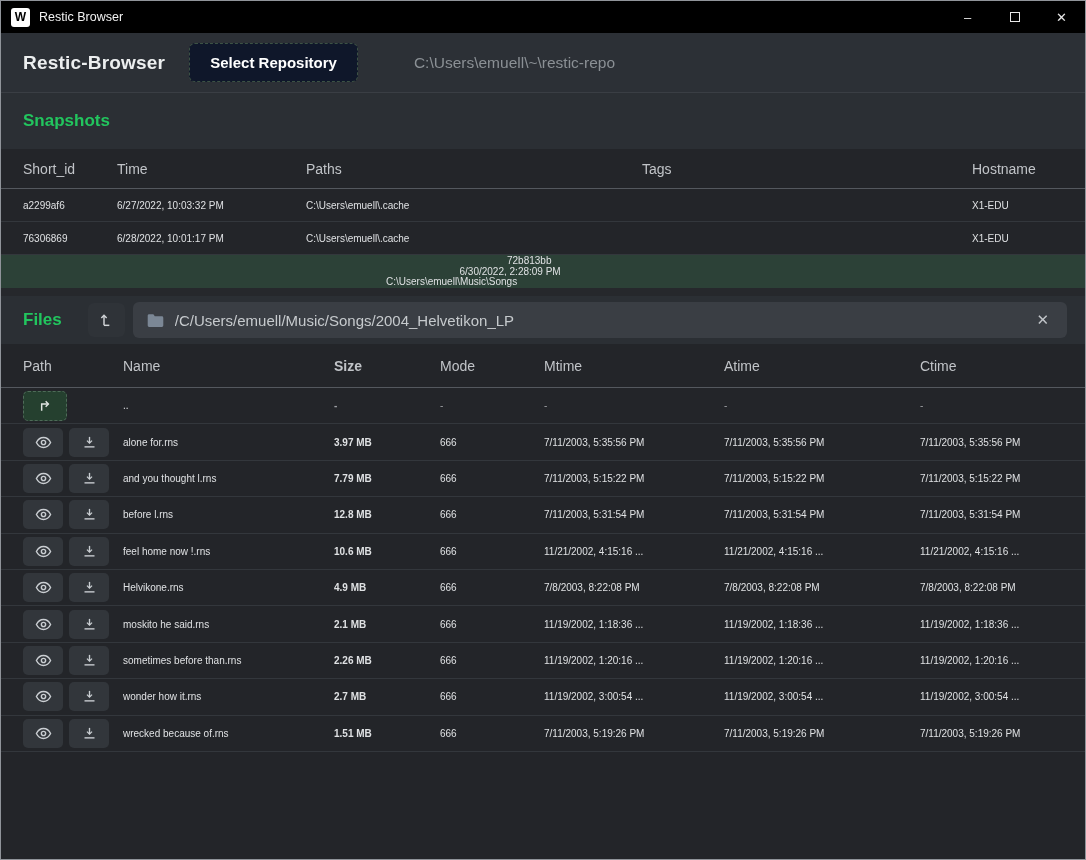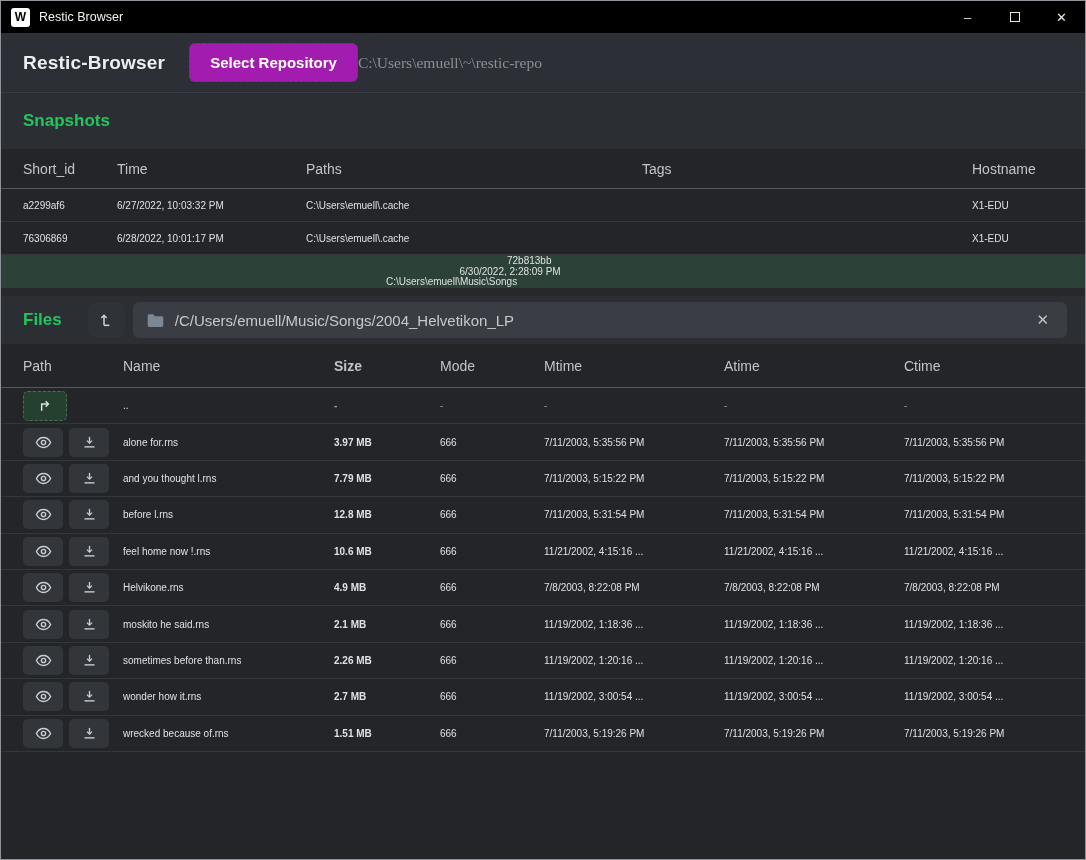--- a/index.html
+++ b/index.html
@@ -15,24 +15,24 @@
   .titlebar-title { color:#f2f2f2; font-size:12.5px; margin-left:9px; }
   .win-controls { margin-left:auto; display:flex; height:100%; }
   .win-btn { width:47px; height:100%; display:flex; align-items:center; justify-content:center;
              color:#e8e8e8; font-size:13px; }
   .max-glyph { width:10px; height:10px; border:1px solid #e8e8e8; display:block; }
 
   
   .appheader { height:60px; background:#2c3036; border-bottom:1px solid #3a3e44;
                display:flex; align-items:center; padding:0 22px; flex:0 0 auto; }
   .app-title { font-size:19px; font-weight:bold; color:#eceeef; letter-spacing:.2px; }
-  .repo-btn { margin-left:24px; background:#a21caf; color:#fff; font-weight:bold; font-size:15px;
+  .repo-btn { margin-left:24px; background:#0f172a; color:#fff; font-weight:bold; font-size:15px;
               border:1px dashed #3c5244; border-radius:6px; padding:10px 20px; cursor:pointer;
               font-family:"Liberation Sans", sans-serif; }
-  .repo-path { color:#8b9095; font-size:15.5px;font-family:Liberation Serif, serif; }
+  .repo-path { margin-left:56px; color:#8b9095; font-size:15.5px; }
 
   
   .band { background:#2b2f34; flex:0 0 auto; display:flex; align-items:center; padding:0 22px; }
   .snapshots-band { height:56px; }
   .section-title { font-size:17px; font-weight:bold; color:#22c55e; }
 
   
   .table { background:#232529; }
   .trow, .thead { display:flex; align-items:center; padding-left:22px; }
   .thead { height:40px; color:#c1c4c8; font-size:14px; border-bottom:1px solid #54585e; }
@@ -61,21 +61,21 @@
   
   .files-table { flex:1; }
   .files-table .thead { height:44px; }
   .files-table .trow { height:36.4px; }
   .f-path  { width:100px; display:flex; gap:6px; align-items:center; overflow:visible; }
   .f-name  { width:211px; }
   .f-size  { width:106px;font-weight:bold; }
   .f-mode  { width:104px; }
   .f-mtime { width:180px; }
   .f-atime { width:180px; }
-  .f-ctime { flex:1; }
+  .f-ctime { flex:1;margin-left:16px; }
   .dash { color:#9da0a4; }
 
   .icon-btn { width:40px; height:29px; background:#32363b; border:none; border-radius:5px;
               display:flex; align-items:center; justify-content:center; color:#caced2; cursor:pointer; }
   .parent-btn { width:44px; height:30px; background:#25402f; border:1px dashed #4e6b58; border-radius:5px;
                 display:flex; align-items:center; justify-content:center; color:#e0e4e1; cursor:pointer; }
   svg { display:block; }
 </style>
 </head>
 <body>

